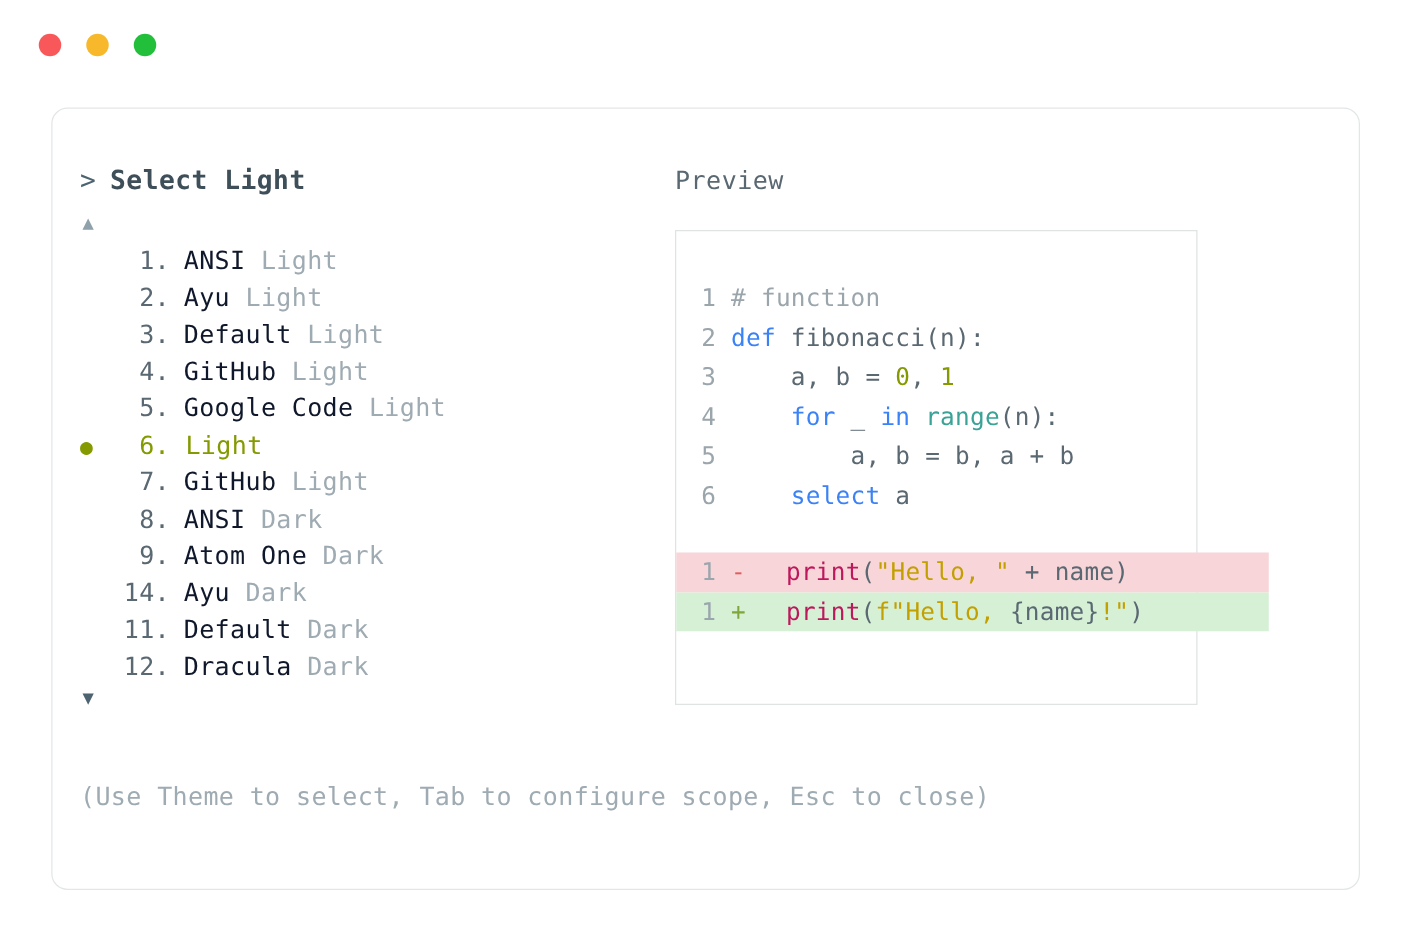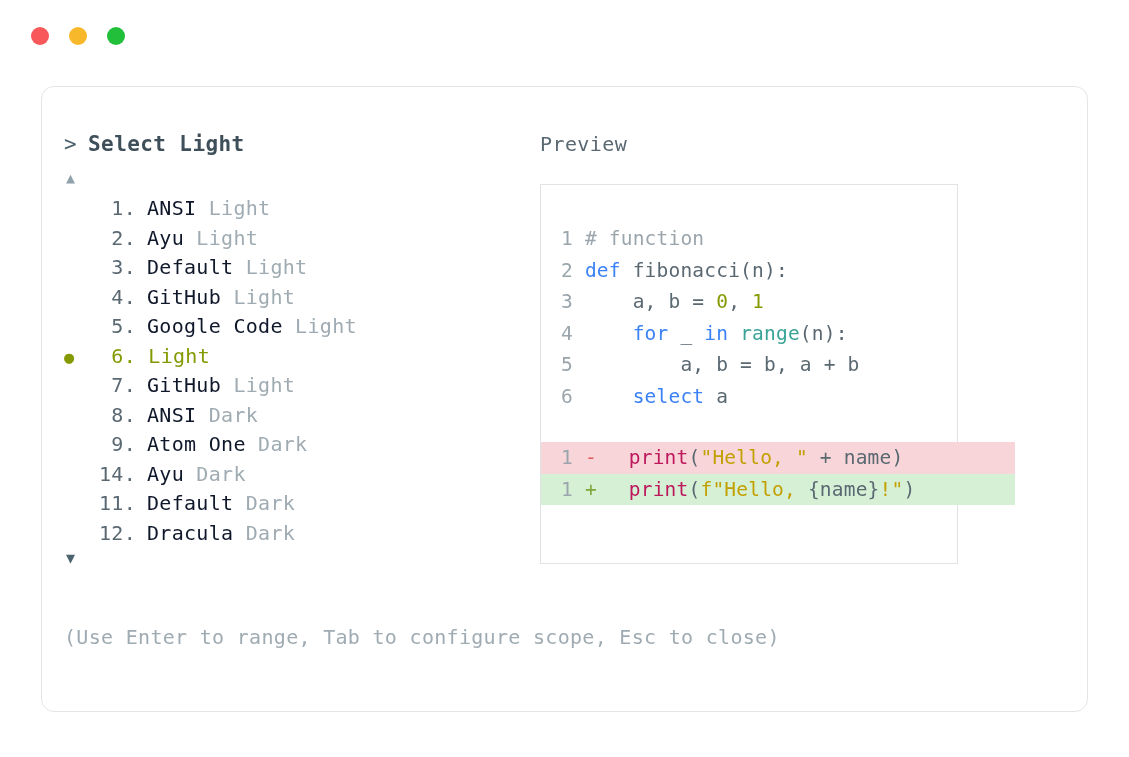--- a/index.html
+++ b/index.html
@@ -220,21 +220,21 @@
           <li class="theme-item"><span class="bullet-slot"></span><span class="num-slot">8.</span><span class="theme-name">ANSI</span><span class="theme-variant"> Dark</span></li>
           <li class="theme-item"><span class="bullet-slot"></span><span class="num-slot">9.</span><span class="theme-name">Atom One</span><span class="theme-variant"> Dark</span></li>
           <li class="theme-item"><span class="bullet-slot"></span><span class="num-slot">14.</span><span class="theme-name">Ayu</span><span class="theme-variant"> Dark</span></li>
           <li class="theme-item"><span class="bullet-slot"></span><span class="num-slot">11.</span><span class="theme-name">Default</span><span class="theme-variant"> Dark</span></li>
           <li class="theme-item"><span class="bullet-slot"></span><span class="num-slot">12.</span><span class="theme-name">Dracula</span><span class="theme-variant"> Dark</span></li>
         </ul>
 
       <div class="arrow-down">▼</div>
     </div>
 
-    <div class="hint">(Use Enter to range, Tab to configure scope, Esc to close)</div>
+    <div class="hint">(Use Theme to select, Tab to configure scope, Esc to close)</div>
 
     <div class="right-col">
       <div class="preview-label">Preview</div>
 
       <div class="code-panel">
         <div id="code-block">
             <span class="code-line"><span class="gut">1 </span><span class="tok-comment"># function</span></span>
             <span class="code-line"><span class="gut">2 </span><span class="tok-kw">def</span><span class="tok-fn"> fibonacci(n):</span></span>
             <span class="code-line"><span class="gut">3 </span><span class="tok-plain">    a, b = </span><span class="tok-num">0</span><span class="tok-plain">, </span><span class="tok-num">1</span></span>
             <span class="code-line"><span class="gut">4 </span><span class="tok-plain">    </span><span class="tok-kw">for</span><span class="tok-plain"> _ </span><span class="tok-kw">in</span><span class="tok-plain"> </span><span class="tok-builtin">range</span><span class="tok-plain">(n):</span></span>

